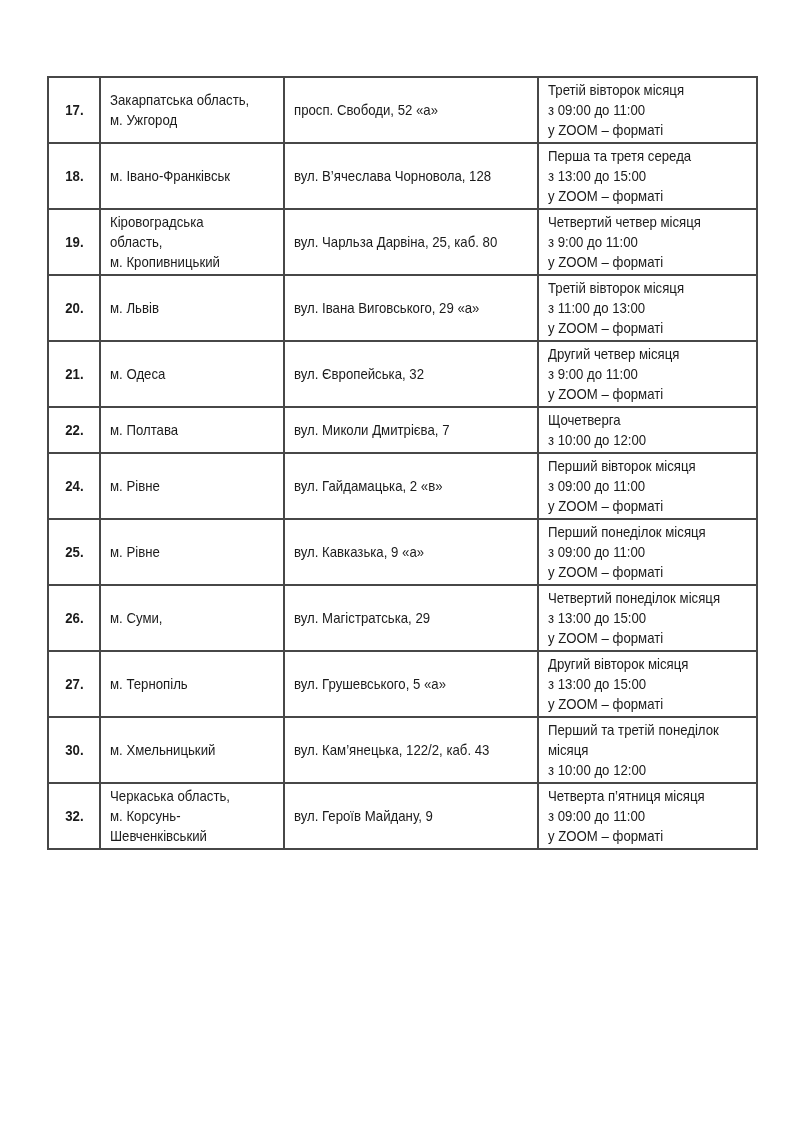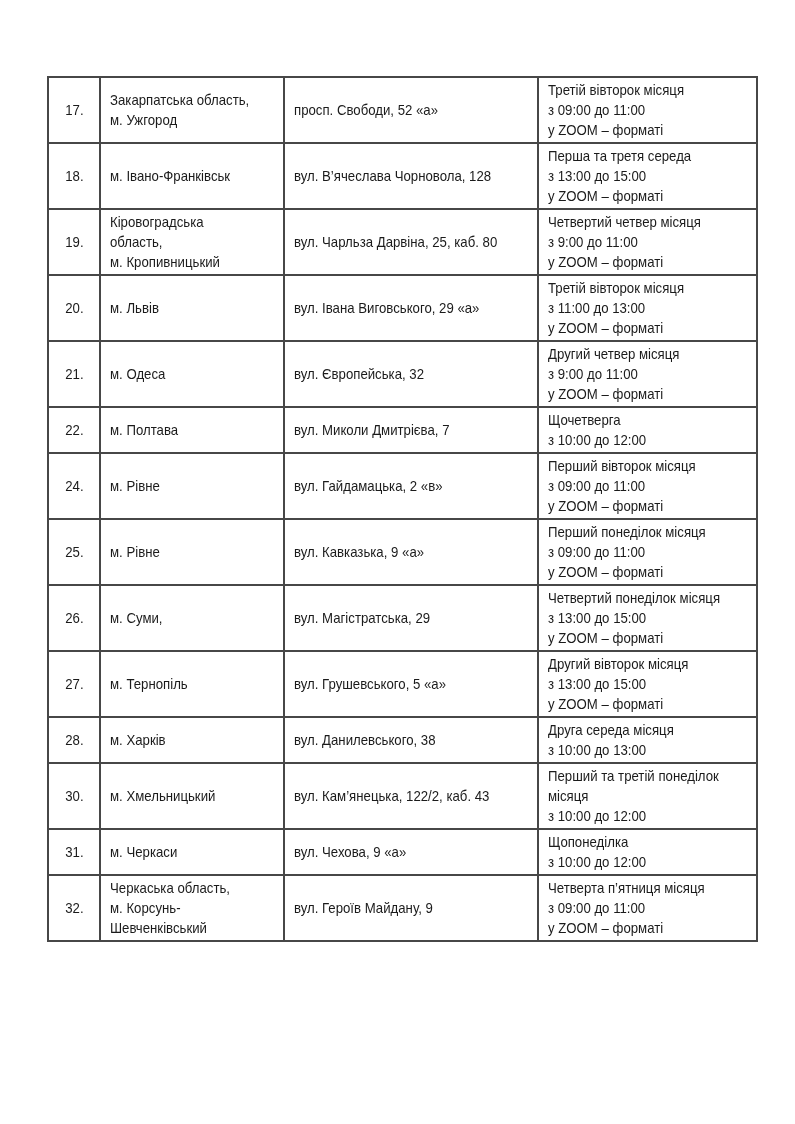--- a/index.html
+++ b/index.html
@@ -27,20 +27,21 @@
     vertical-align: middle;
     padding: 2px 9px;
     font-family: "Liberation Sans", sans-serif;
     font-size: 15px;
     line-height: 20px;
     color: #1b1b1b;
   }
   td.c-num {
     text-align: center;
     padding: 2px 2px;
+    font-weight: bold;
   }
   .ct {
     display: inline-block;
     white-space: pre-line;
     transform: scaleX(0.88);
     transform-origin: 0 50%;
   }
   td.c-num .ct {
     transform-origin: 50% 50%;
   }
@@ -226,69 +227,39 @@
     <td class="c-address">
       <div class="ct">вул. Грушевського, 5 «а»</div>
     </td>
     <td class="c-schedule">
       <div class="ct">Другий вівторок місяця
 з 13:00 до 15:00
 у ZOOM – форматі</div>
     </td>
   </tr>
 
-  <tr>
-    <td class="c-num">
-      <div class="ct">28.</div>
-    </td>
-    <td class="c-region">
-      <div class="ct">м. Харків</div>
-    </td>
-    <td class="c-address">
-      <div class="ct">вул. Данилевського, 38</div>
-    </td>
-    <td class="c-schedule">
-      <div class="ct">Друга середа місяця
-з 10:00 до 13:00</div>
-    </td>
-  </tr>
 
 
   <tr>
     <td class="c-num">
       <div class="ct">30.</div>
     </td>
     <td class="c-region">
       <div class="ct">м. Хмельницький</div>
     </td>
     <td class="c-address">
       <div class="ct">вул. Кам’янецька, 122/2, каб. 43</div>
     </td>
     <td class="c-schedule">
       <div class="ct">Перший та третій понеділок
 місяця
 з 10:00 до 12:00</div>
     </td>
   </tr>
 
-  <tr>
-    <td class="c-num">
-      <div class="ct">31.</div>
-    </td>
-    <td class="c-region">
-      <div class="ct">м. Черкаси</div>
-    </td>
-    <td class="c-address">
-      <div class="ct">вул. Чехова, 9 «а»</div>
-    </td>
-    <td class="c-schedule">
-      <div class="ct">Щопонеділка
-з 10:00 до 12:00</div>
-    </td>
-  </tr>
 
   <tr>
     <td class="c-num">
       <div class="ct">32.</div>
     </td>
     <td class="c-region">
       <div class="ct">Черкаська область,
 м. Корсунь-Шевченківський</div>
     </td>
     <td class="c-address">

